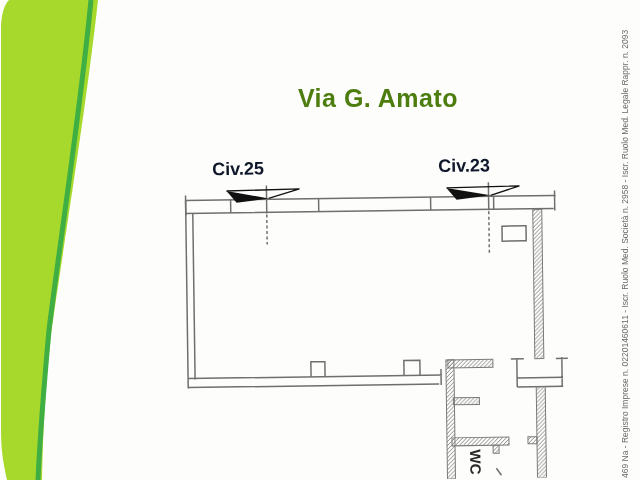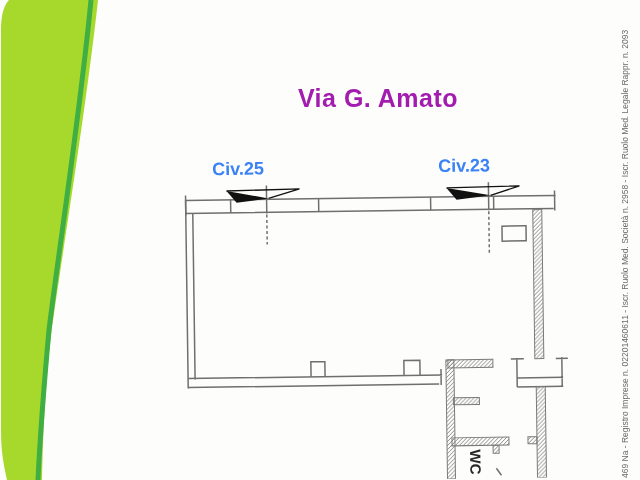--- a/index.html
+++ b/index.html
@@ -3,27 +3,27 @@
 <meta charset="utf-8">
 <style>
   html,body{margin:0;padding:0;}
   body{width:640px;height:480px;overflow:hidden;background:#fdfdfb;
        font-family:"Liberation Sans", sans-serif;}
   .page{position:relative;width:640px;height:480px;background:#fdfdfb;overflow:hidden;}
 
   .band-svg{position:absolute;left:0;top:0;width:120px;height:480px;}
 
   .title{position:absolute;left:178px;top:84px;width:400px;text-align:center;
-         font-size:25px;font-weight:bold;color:#a21caf;letter-spacing:0.5px;}
+         font-size:25px;font-weight:bold;color:#4d7c0f;letter-spacing:0.5px;}
 
   .plan-area{position:absolute;left:0;top:0;width:640px;height:480px;
              transform:rotate(-0.8deg);transform-origin:370px 300px;}
   .plan-svg{position:absolute;left:0;top:0;width:640px;height:480px;}
 
-  .civ-label{position:absolute;font-size:18px;font-weight:bold;color:#3b82f6;}
+  .civ-label{position:absolute;font-size:18px;font-weight:bold;color:#0f172a;}
   .civ25{left:214px;top:157px;}
   .civ23{left:440px;top:157px;}
 
   .wc-label{position:absolute;left:482px;top:451px;width:46px;height:18px;
             font-size:15px;font-weight:bold;color:#2a2a2a;
             transform:rotate(90deg);transform-origin:top left;}
 
   .side-text{position:absolute;left:620px;top:478px;width:436px;height:15px;
              font-size:8.5px;color:#6a6a6a;white-space:nowrap;
              transform:rotate(-90deg);transform-origin:left top;}

